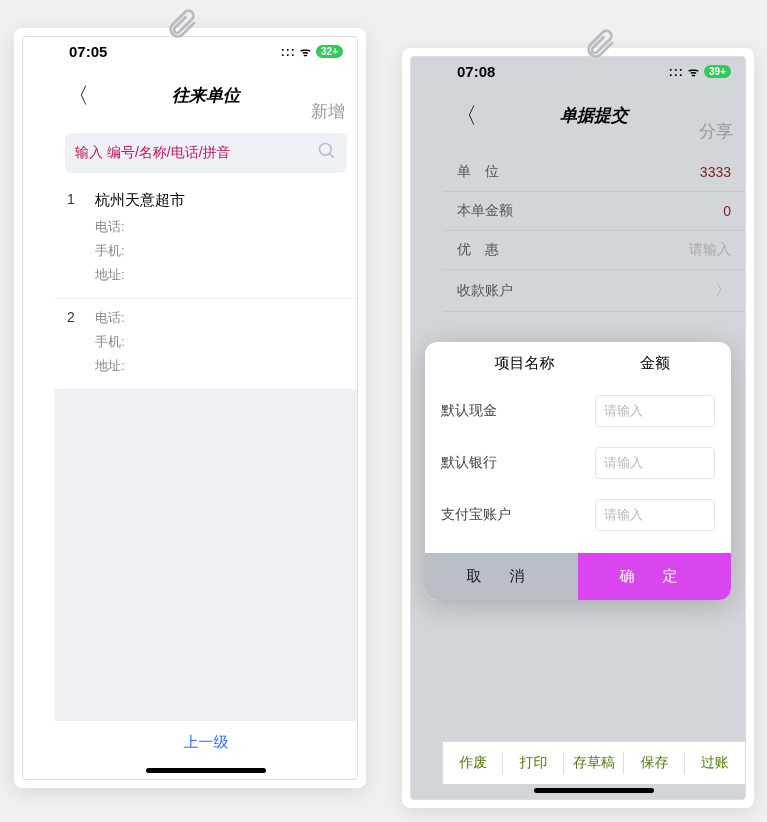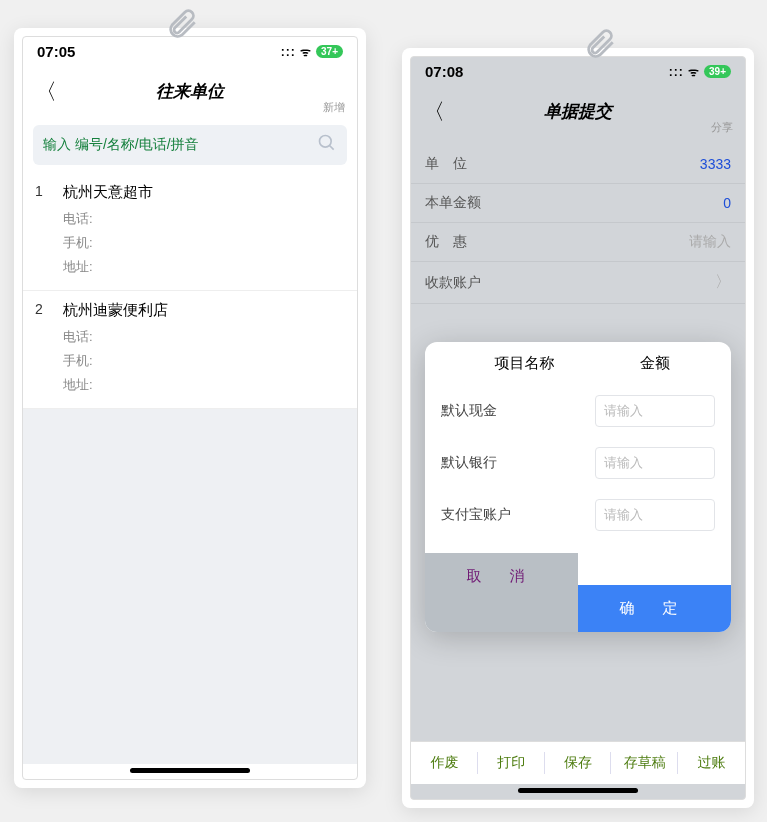--- a/index.html
+++ b/index.html
@@ -27,20 +27,21 @@
   }
   .phone-inner {
     border: 1px solid #ddd;
     border-radius: 4px;
     height: 100%;
     display: flex;
     flex-direction: column;
     overflow: hidden;
     position: relative;
     background: #fff;
+    padding-left: 32px;
   }
   .status-bar {
     display: flex;
     justify-content: space-between;
     align-items: center;
     padding: 6px 14px 2px;
     font-size: 15px;
     font-weight: 600;
   }
   .status-right { display: flex; align-items: center; gap: 4px; }
@@ -67,37 +68,37 @@
     left: 0; right: 0;
     text-align: center;
     font-size: 17px;
     font-weight: 600;
     pointer-events: none;
     font-style: italic;
   }
   .nav-back { font-size: 22px; font-weight: 300; cursor: pointer; flex-shrink:0; }
   .nav-action {
     margin-left: auto;
-    font-size: 11px;
+    font-size: 17px;
     color: #999;
     cursor: pointer;
     margin-top: 32px;
   }
   .search-wrap { padding: 0 10px 8px; }
   .search-box {
     background: #eef1f5;
     border-radius: 6px;
     display: flex;
     align-items: center;
     padding: 8px 10px;
   }
   .search-input {
     flex: 1;
     font-size: 14px;
-    color: #15803d;
+    color: #be185d;
     background: transparent;
     border: none;
   }
   .search-icon { color: #b8c0cc; }
   .list { flex: 1; background: #eef0f3; overflow: hidden; }
   .list-item {
     background: #fff;
     border-bottom: 1px solid #eee;
     padding: 10px 12px 8px;
     display: flex;
@@ -133,21 +134,21 @@
   .p2-status { background: transparent; }
   .detail-row {
     display: flex;
     justify-content: space-between;
     align-items: center;
     padding: 10px 14px;
     font-size: 14px;
     color: #555;
     border-bottom: 1px solid rgba(0,0,0,0.06);
   }
-  .detail-val { color: #1d4ed8; }
+  .detail-val { color: #7f1d1d; }
   .detail-val.placeholder { color: #aaa; }
   .chev { color: #aaa; font-size: 16px; }
   .modal {
     position: absolute;
     left: 14px; right: 14px;
     top: 285px;
     background: #fff;
     border-radius: 12px;
     box-shadow: 0 6px 30px rgba(0,0,0,0.2);
     overflow: hidden;
@@ -179,22 +180,22 @@
   }
   .modal-actions { display: flex; margin-top: 12px; }
   .modal-btn {
     flex: 1;
     text-align: center;
     padding: 14px 0;
     font-size: 15px;
     cursor: pointer;
     letter-spacing: 12px;
   }
-  .btn-cancel { background: #b9bfc5; color: #701a75; }
-  .btn-ok { background: #3b82f6; color: #fff; margin-top: 32px; }
+  .btn-cancel { background: #b9bfc5; color: #0f172a; }
+  .btn-ok { background: #d946ef; color: #fff; }
   .toolbar {
     display: flex;
     background: #fff;
     border-top: 1px solid #ddd;
     font-size: 14px;
     color: #4d7c0f;
   }
   .toolbar .tb-item {
     flex: 1;
     text-align: center;
@@ -224,21 +225,21 @@
       <path d="M21 10l-9 9a5 5 0 01-7-7l9-9a3.5 3.5 0 015 5l-9 9a2 2 0 01-3-3l8-8"></path>
     </svg>
 </div>
 
 <div class="phone-frame" style="left:14px; top:28px; width:352px; height:760px;">
   <div class="phone-inner">
     <div class="status-bar">
       <span>07:05</span>
       <div class="status-right">
         <span class="status-icons">::: ᯤ</span>
-        <span class="battery">37+</span>
+        <span class="battery">32+</span>
       </div>
     </div>
     <div class="nav-bar">
       <span class="nav-back">〈</span>
       <span class="nav-title">往来单位</span>
       <span class="nav-action">新增</span>
     </div>
     <div class="search-wrap">
       <div class="search-box">
         <span class="search-input">输入 编号/名称/电话/拼音</span>
@@ -256,27 +257,27 @@
         <div class="item-body">
           <div class="item-name">杭州天意超市</div>
           <div class="item-field">电话:</div>
           <div class="item-field">手机:</div>
           <div class="item-field">地址:</div>
         </div>
       </div>
       <div class="list-item">
         <div class="item-idx">2</div>
         <div class="item-body">
-          <div class="item-name">杭州迪蒙便利店</div>
           <div class="item-field">电话:</div>
           <div class="item-field">手机:</div>
           <div class="item-field">地址:</div>
         </div>
       </div>
     </div>
+    <div class="bottom-bar">上一级</div>
     <div class="home-ind"></div>
   </div>
 </div>
 
 <div class="phone-frame" style="left:402px; top:48px; width:352px; height:760px;">
   <div class="phone-inner p2-inner">
     <div class="status-bar p2-status">
       <span>07:08</span>
       <div class="status-right">
         <span class="status-icons">::: ᯤ</span>
@@ -304,22 +305,22 @@
     <div class="detail-row">
       <span>收款账户</span>
       <span class="chev">〉</span>
     </div>
 
     <div class="fill"></div>
 
     <div class="toolbar">
       <div class="tb-item">作废</div>
       <div class="tb-item">打印</div>
+      <div class="tb-item">存草稿</div>
       <div class="tb-item">保存</div>
-      <div class="tb-item">存草稿</div>
       <div class="tb-item">过账</div>
     </div>
     <div class="home-ind"></div>
 
     <div class="modal">
       <div class="modal-head">
         <span class="mh-left">项目名称</span>
         <span class="mh-right">金额</span>
       </div>
       <div class="modal-row">

